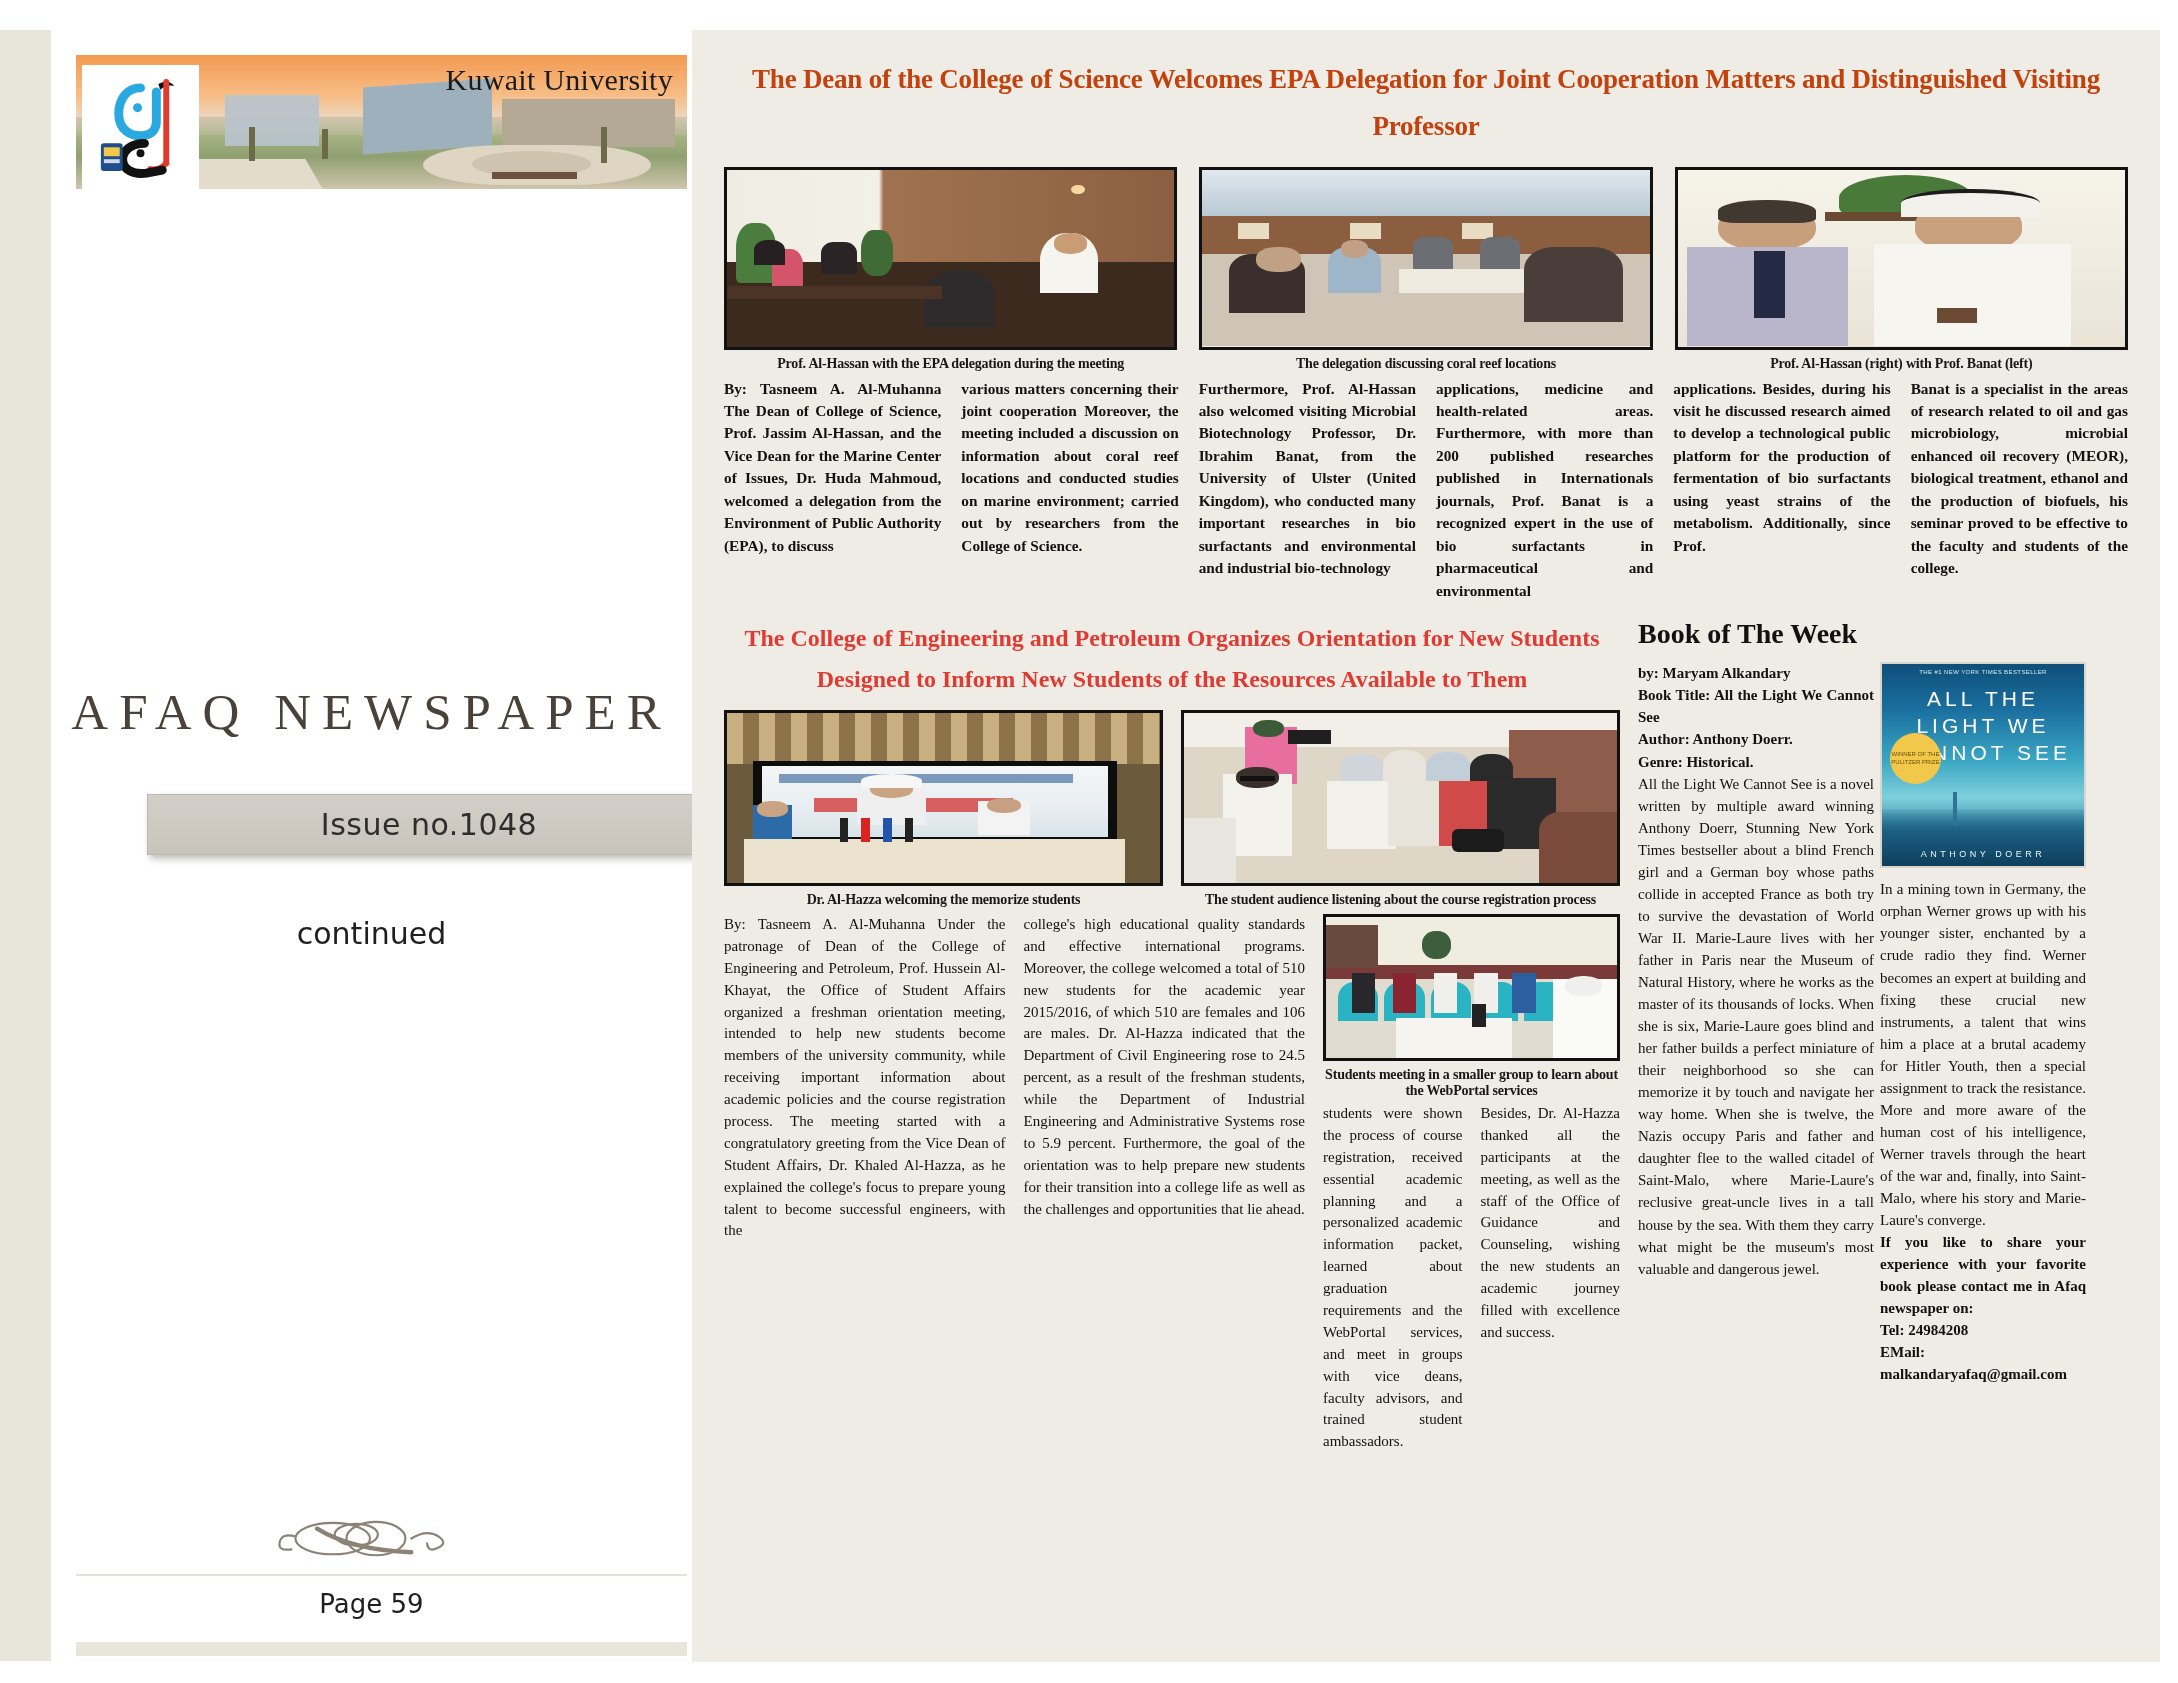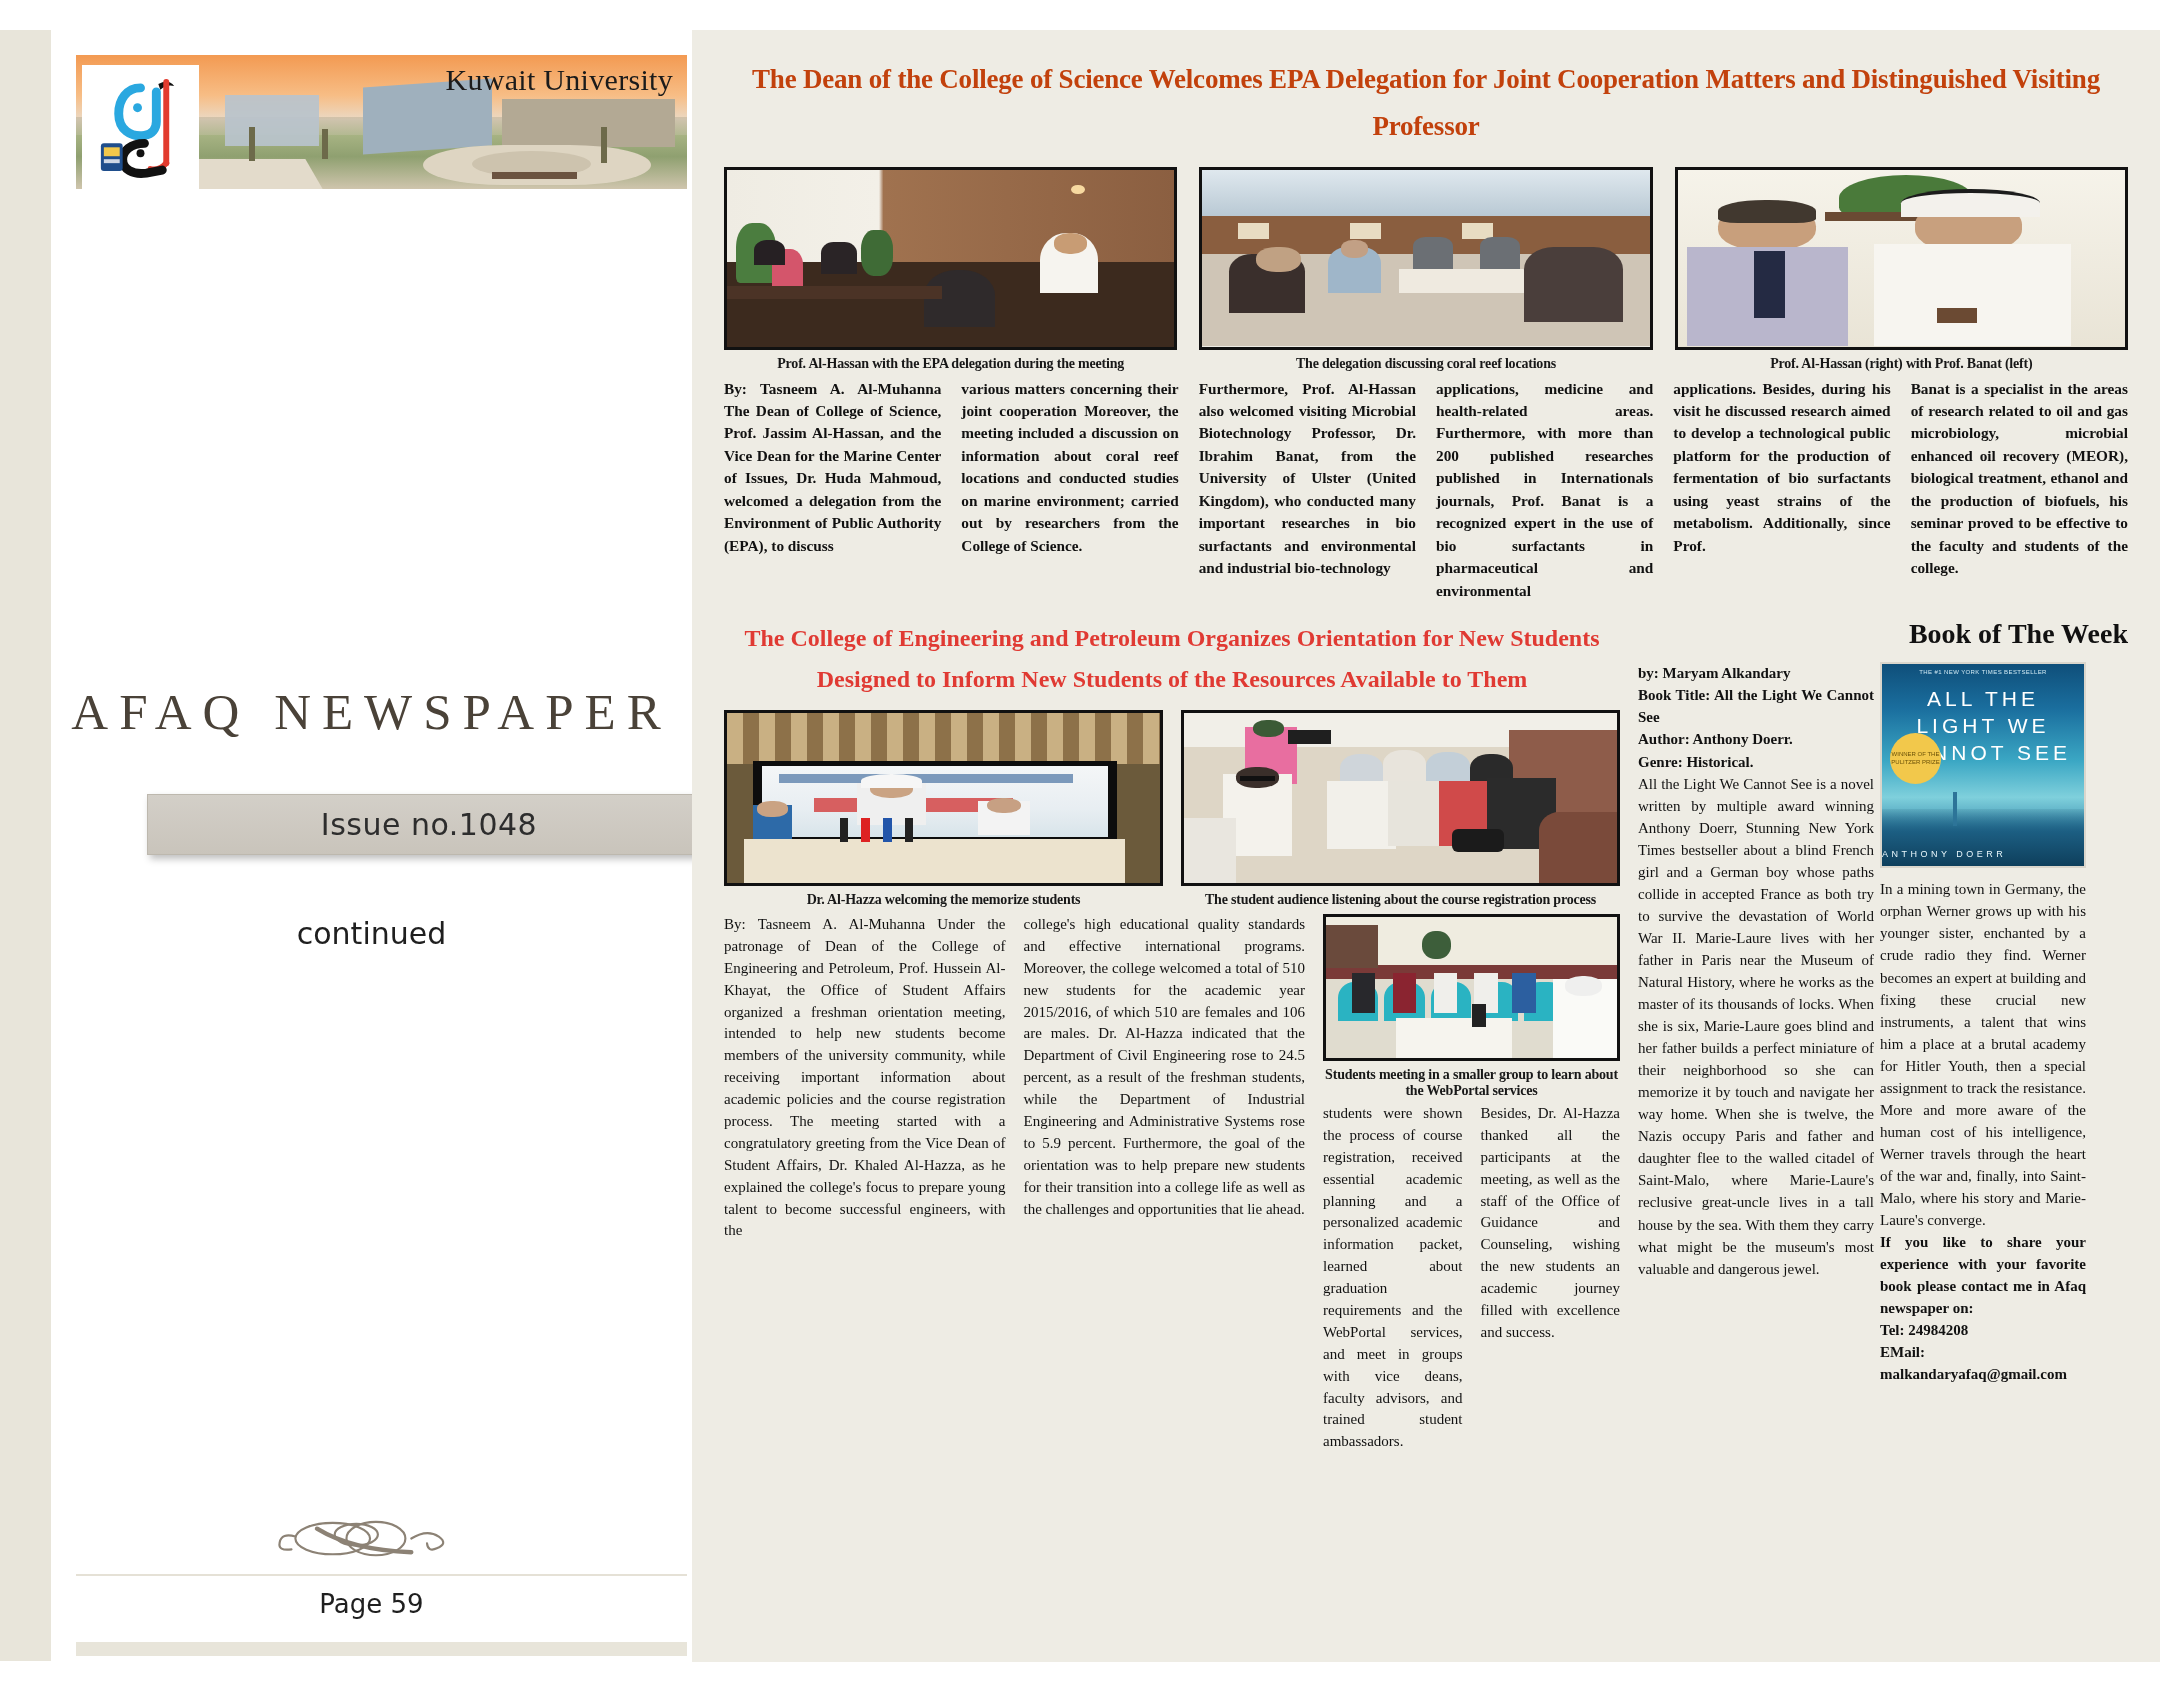--- a/index.html
+++ b/index.html
@@ -185,21 +185,21 @@
     font-size:15px;
     line-height:1.46;
     color:#111;
     text-align:justify;
   }
 
   .ph3 { height:147px; }
 
   
   .book-title {
-    text-align:right;
+    text-align:left;
     font-family:"Liberation Serif", serif;
     font-weight:bold; font-size:28px; color:#111;
     padding: 2px 0 12px 0;
   }
   .book-body { display:flex; gap:6px; }
   .book-col {
     width:236px;
     font-family:"Liberation Serif", serif;
     font-size:15px; line-height:1.47; color:#111;
     text-align:justify;
@@ -230,21 +230,21 @@
     font-size:6px; color:#6b5208; text-align:center; line-height:1.3;
   }
   .bc-city {
     position:absolute; bottom:0; left:0; width:100%; height:57px;
     background: linear-gradient(180deg, rgba(20,70,100,.1) 0%, #1c5e82 40%, #0e3f5c 100%);
   }
   .bc-spire {
     position:absolute; bottom:40px; left:71px; width:4px; height:34px; background:#2d7498;
   }
   .bc-author {
-    position:absolute; bottom:7px; left:0; width:100%; 
+    position:absolute; bottom:7px; left:0; width:100%; text-align:center;
     font-family:"Liberation Sans", sans-serif;
     font-size:9px; color:#e8f6fb; letter-spacing:3.5px;
   }
 
   
   .pf { position:absolute; }
   .room-wall { position:absolute; left:0; top:0; width:100%; height:52%; background:#8f6a4c; }
   .room-low  { position:absolute; left:0; bottom:0; width:100%; height:48%; background:#3c2a1e; }
 </style>
 </head>

